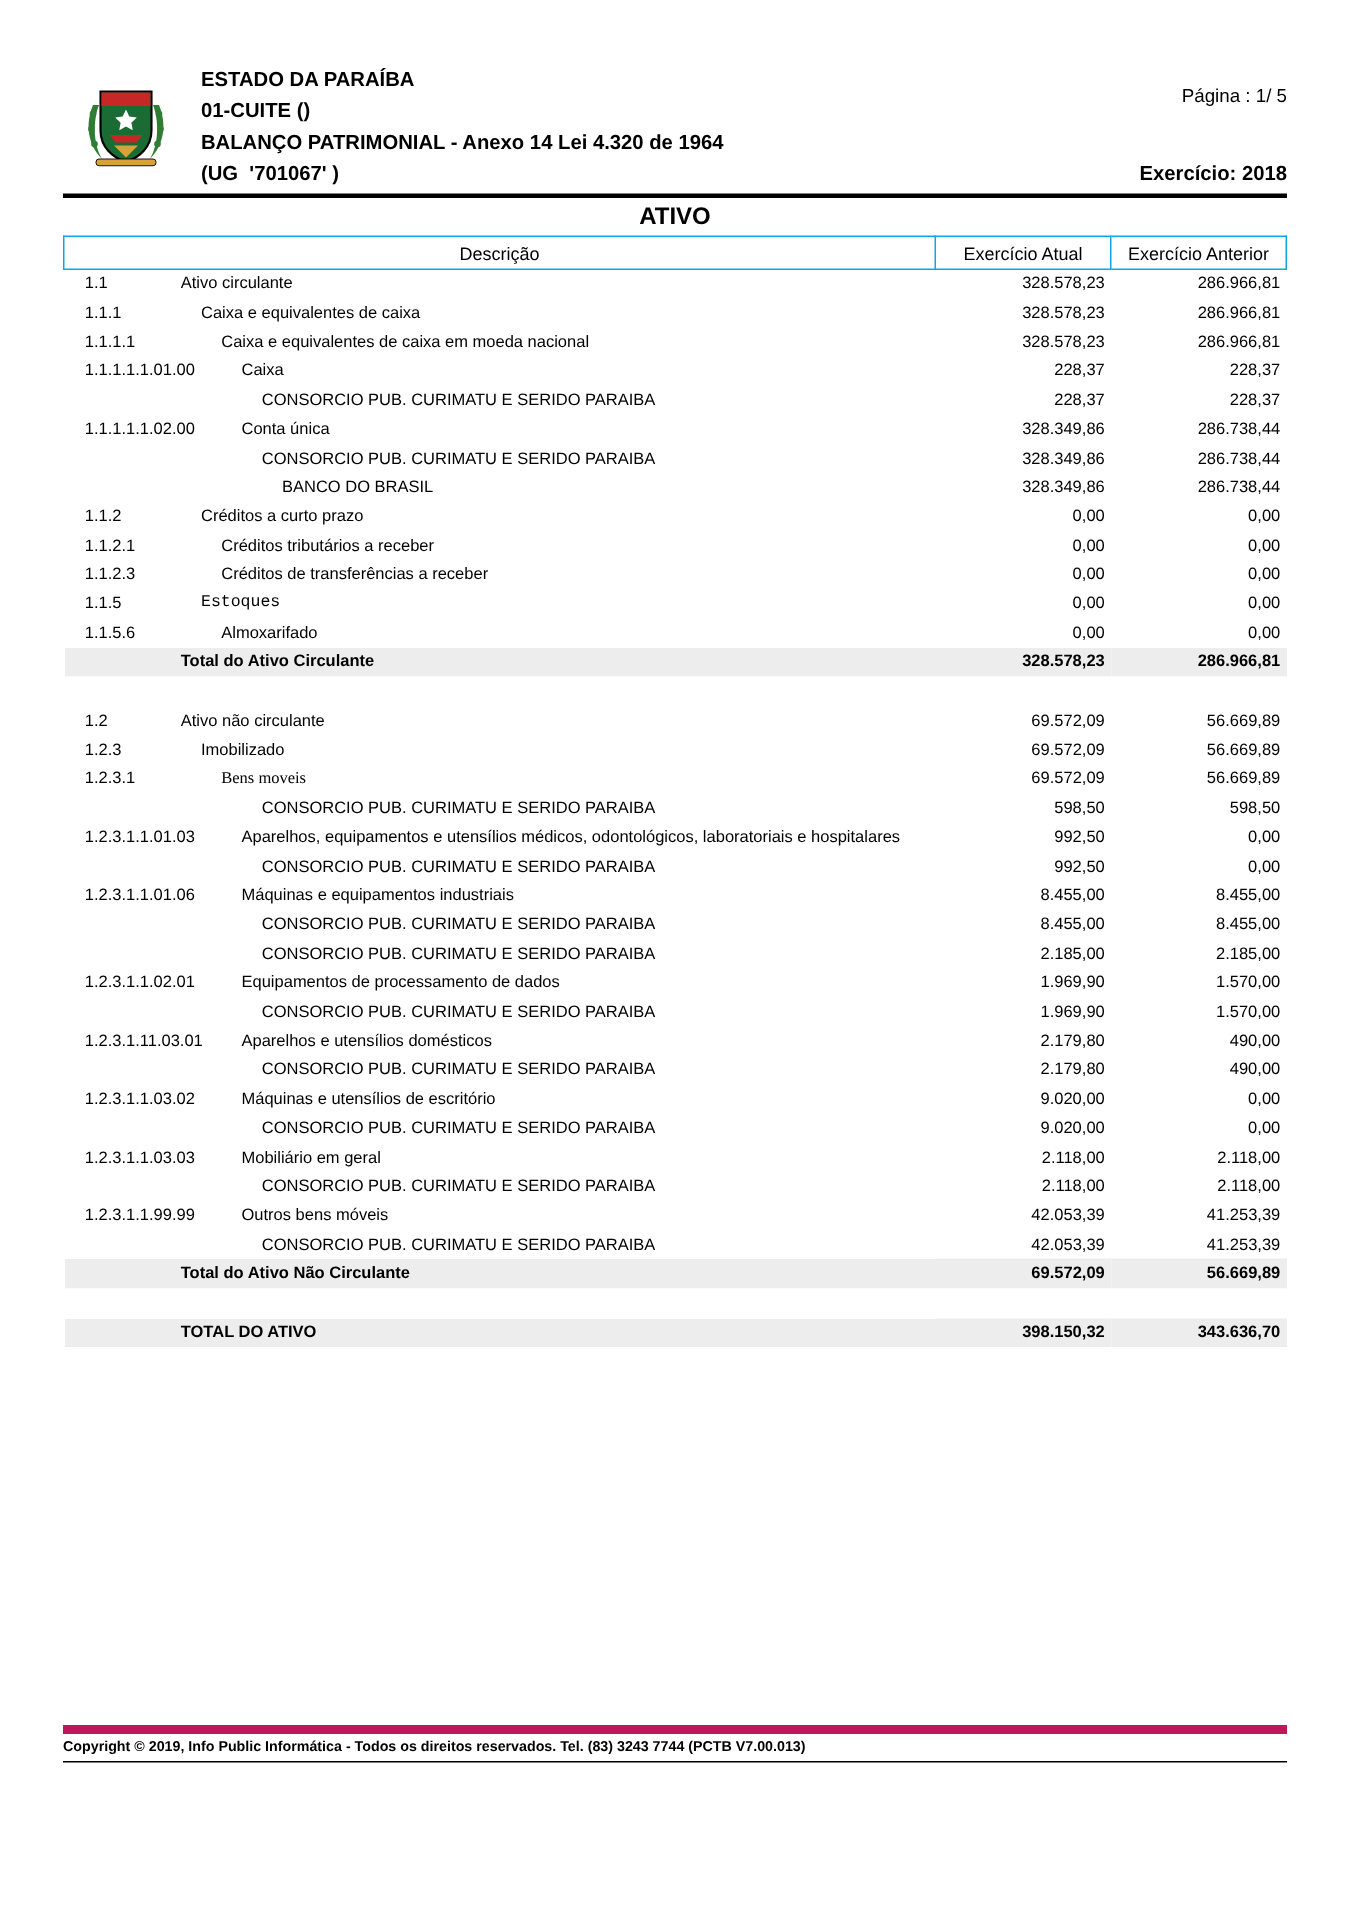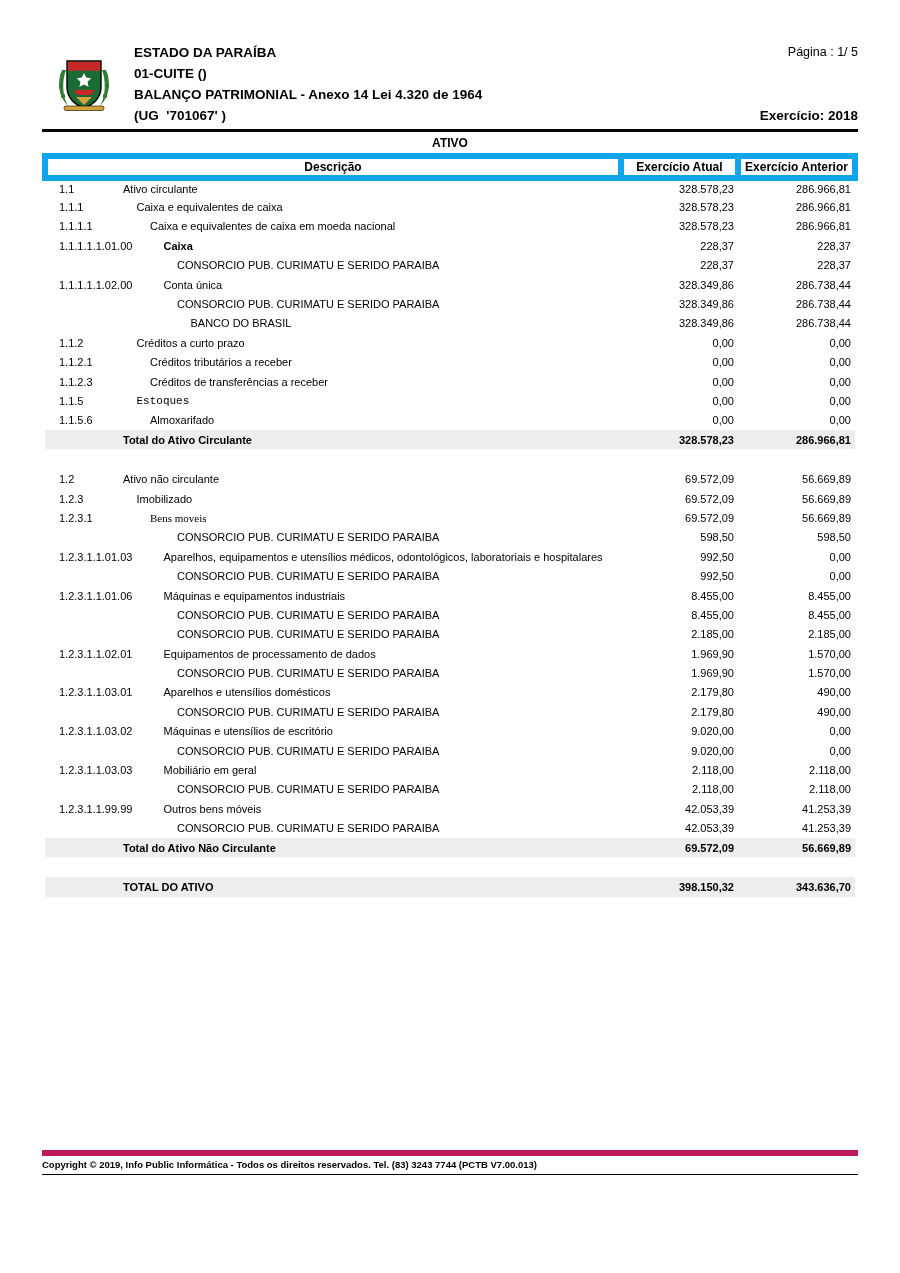--- a/index.html
+++ b/index.html
@@ -11,31 +11,31 @@
   }
   .page { padding: 42px 42px 0 42px; }
 
   
   .header { display: flex; align-items: center; }
   .logo-wrap { width: 56px; height: 56px; margin: 0 22px 0 14px; flex: 0 0 auto; }
   .logo-wrap svg { width: 56px; height: 56px; display: block; }
   .header-text { flex: 1 1 auto; }
   .h-line { font-size: 13.5px; font-weight: bold; line-height: 21px; white-space: pre; }
   .header-right { display: flex; flex-direction: column; justify-content: space-between; height: 84px; align-items: flex-end; }
-  .page-num { font-size: 12.5px; font-weight: normal; line-height: 21px; white-space: pre; }
+  .page-num { font-size: 12.5px; font-weight: normal; line-height: 21px; white-space: pre; margin-top: 12px; }
   .exercise { font-size: 13.5px; font-weight: bold; line-height: 21px; }
 
   .header-rule { border-top: 3px solid #000; margin-top: 3px; }
 
-  .section-title { text-align: center; font-size: 12px; font-weight: bold; padding: 4px 0 3px 0; }
+  .section-title { text-align: center; font-size: 16px; font-weight: bold; padding: 4px 0 3px 0; }
 
   
   table.report-table { width: 100%; border-collapse: collapse; table-layout: fixed; }
   table.report-table th {
-    border: 6px solid #0ea5e9; font-size: 12px; font-weight: bold;
+    border: 1px solid #0ea5e9; font-size: 12px; font-weight: normal;
     height: 22px; text-align: center; padding: 0 2px; overflow: hidden; white-space: nowrap;
   }
   th.col-num { width: 117px; }
   tbody td { height: 19.4px; font-size: 11px; vertical-align: middle; padding: 0; }
   tbody td.c-desc { position: relative; overflow: visible; }
   tbody td.c-num { text-align: right; padding-right: 4px; white-space: nowrap; }
   .code { position: absolute; left: 14px; top: 50%; transform: translateY(-50%); white-space: nowrap; }
   .desc { display: block; white-space: nowrap; }
   tr.total { background: #ededed; font-weight: bold; }
   tr.spacer td { height: 20px; background: #fff; }
@@ -120,21 +120,21 @@
           <td class="c-desc">
             <span class="code">1.1.1.1</span>
             <span class="desc" style="padding-left: 105px;">Caixa e equivalentes de caixa em moeda nacional</span>
           </td>
           <td class="c-num">328.578,23</td>
           <td class="c-num">286.966,81</td>
         </tr>
         <tr>
           <td class="c-desc">
             <span class="code">1.1.1.1.1.01.00</span>
-            <span class="desc" style="padding-left: 118.5px; font-weight: bold;">Caixa</span>
+            <span class="desc" style="padding-left: 118.5px;">Caixa</span>
           </td>
           <td class="c-num">228,37</td>
           <td class="c-num">228,37</td>
         </tr>
         <tr>
           <td class="c-desc">
             <span class="code"></span>
             <span class="desc" style="padding-left: 132px;">CONSORCIO PUB. CURIMATU E SERIDO PARAIBA</span>
           </td>
           <td class="c-num">228,37</td>
@@ -298,21 +298,21 @@
         <tr>
           <td class="c-desc">
             <span class="code"></span>
             <span class="desc" style="padding-left: 132px;">CONSORCIO PUB. CURIMATU E SERIDO PARAIBA</span>
           </td>
           <td class="c-num">1.969,90</td>
           <td class="c-num">1.570,00</td>
         </tr>
         <tr>
           <td class="c-desc">
-            <span class="code">1.2.3.1.1.03.01</span>
+            <span class="code">1.2.3.1.11.03.01</span>
             <span class="desc" style="padding-left: 118.5px;">Aparelhos e utensílios domésticos</span>
           </td>
           <td class="c-num">2.179,80</td>
           <td class="c-num">490,00</td>
         </tr>
         <tr>
           <td class="c-desc">
             <span class="code"></span>
             <span class="desc" style="padding-left: 132px;">CONSORCIO PUB. CURIMATU E SERIDO PARAIBA</span>
           </td>

